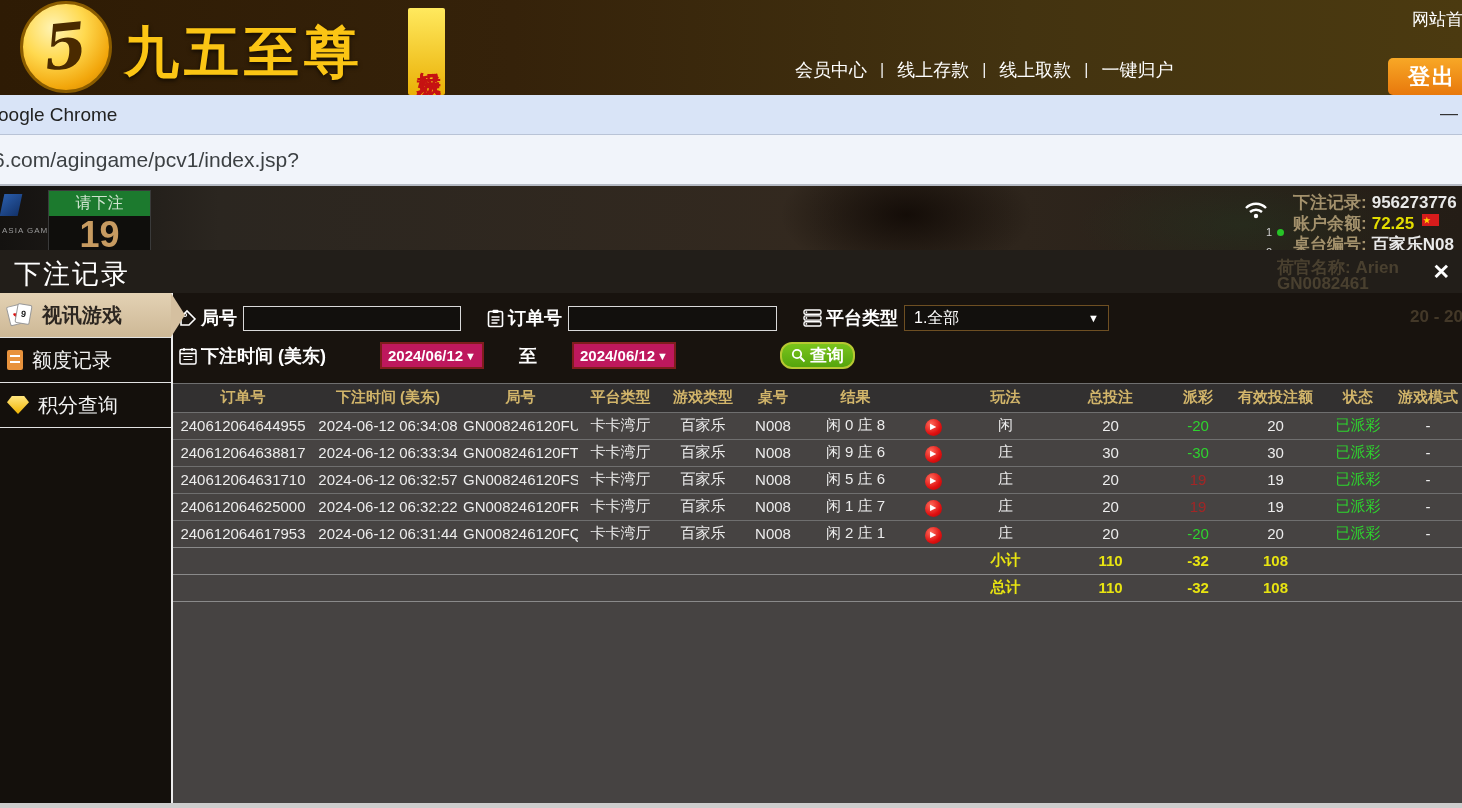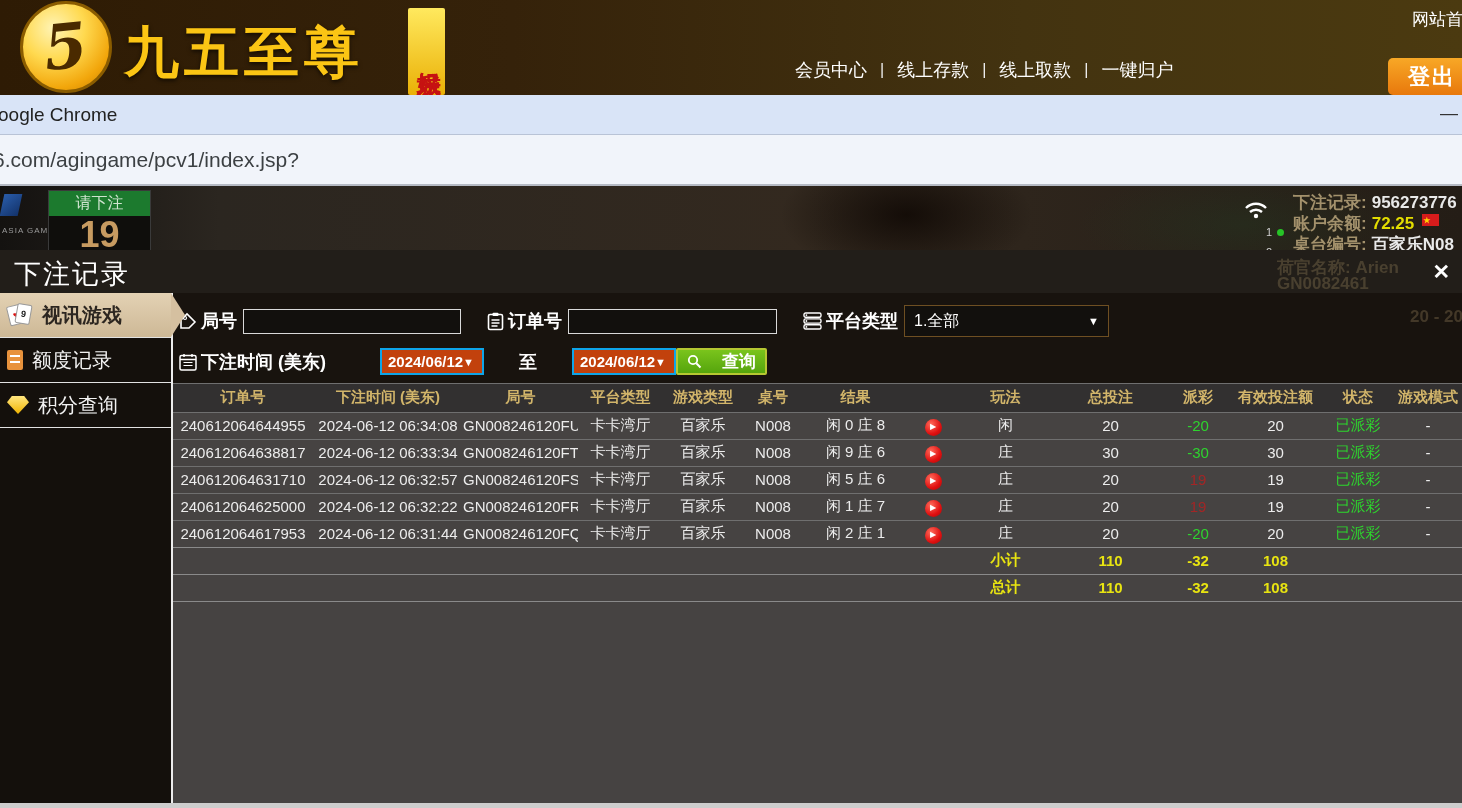--- a/index.html
+++ b/index.html
@@ -95,29 +95,29 @@
   
   .content { position:relative; flex:1; background:#18130e; z-index:1; }
   .frow { display:flex; align-items:center; margin-left:6px; }
   .row1 { margin-top:12px; } .row2 { margin-top:11px; }
   .flabel { color:#fff; font-size:18px; font-weight:bold; margin:0 6px 0 4px; white-space:nowrap; }
   .ficon { flex:none; }
   .txt-input { width:218px; height:25px; background:#12100d; border:1px solid #d9d9d9; color:#fff;
     font-size:15px; padding:0 5px; }
   .txt-input.order { width:209px; }
   .gap { width:26px; flex:none; }
-  .select-box { width:205px; height:32px; background:#12100d; border:1px solid #6e4f22; color:#fff;
+  .select-box { width:205px; height:26px; background:#12100d; border:1px solid #6e4f22; color:#fff;
     font-size:16px; display:flex; align-items:center; justify-content:space-between; padding:0 9px; }
-  .date-box { width:104px; height:27px; background:#c2410c; border:2px solid #0ea5e9; color:#fff;
-    font-size:15px; font-weight:bold; display:flex; align-items:center; padding:0 6px; }
+  .date-box { width:104px; height:27px; background:#be185d; border:2px solid #7f1d1d; color:#fff;
+    font-size:15px; font-weight:bold; display:flex; align-items:center; justify-content:space-between; padding:0 6px; }
   .dd-arrow { font-size:11px; color:#fff; }
   .to-label { color:#fff; font-size:18px; font-weight:bold; margin:0 35px; }
-  .search-btn { height:27px; padding:0 9px; background:linear-gradient(#7ac41c,#55a50d);
-    border:2px solid #b6c832; border-radius:2px; color:#fff; font-size:17px; font-weight:bold;
-    display:flex; align-items:center; gap:20px; }
+  .search-btn { margin-left:104px; height:27px; padding:0 9px; background:linear-gradient(#7ac41c,#55a50d);
+    border:2px solid #b6c832; border-radius:12px; color:#fff; font-size:17px; font-weight:bold;
+    display:flex; align-items:center; gap:4px; }
 
   
   .table-zone { position:absolute; left:0; right:0; top:90px; bottom:0; background:#464342; border-top:1px solid #6f6f6f; }
   table { width:100%; border-collapse:collapse; table-layout:fixed; }
   thead th { height:28px; background:#323030; color:#d2b56a; font-size:15px; font-weight:bold; text-align:center; }
   tbody td { height:27px; background:#464342; color:#ececec; font-size:15px; text-align:center;
     border-top:1px solid #6f6f6f; white-space:nowrap; overflow:hidden; }
   tr.sumrow td { border-top:1px solid #8a8a8a; }
   tr.lastline td { border-top:1px solid #8a8a8a; }
   .pay.neg { color:#2ed32e; }

